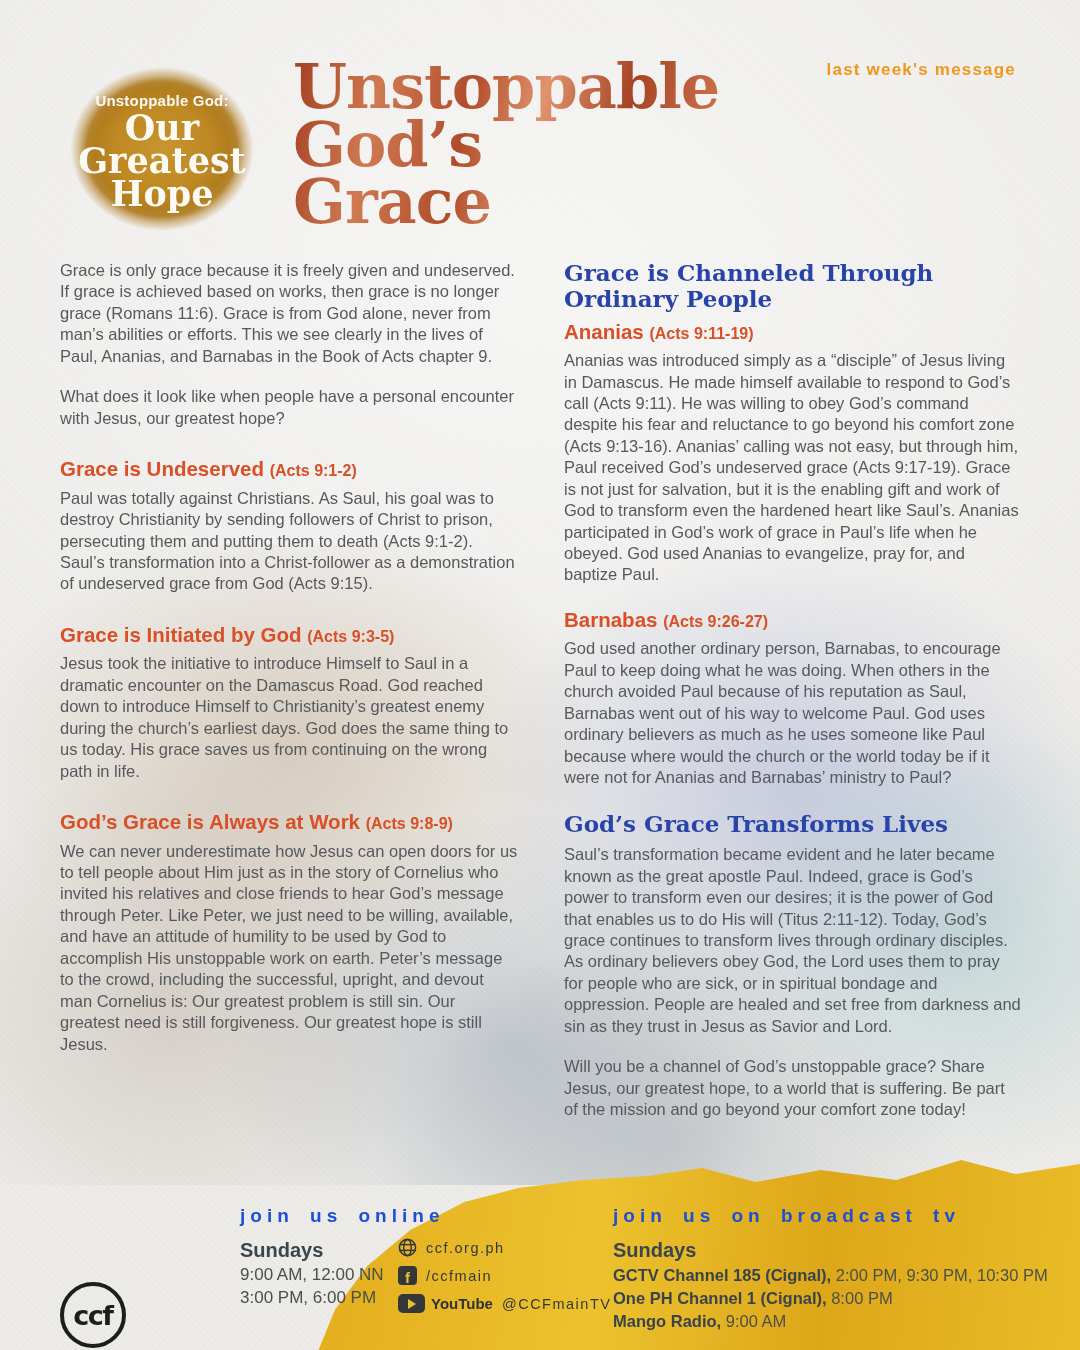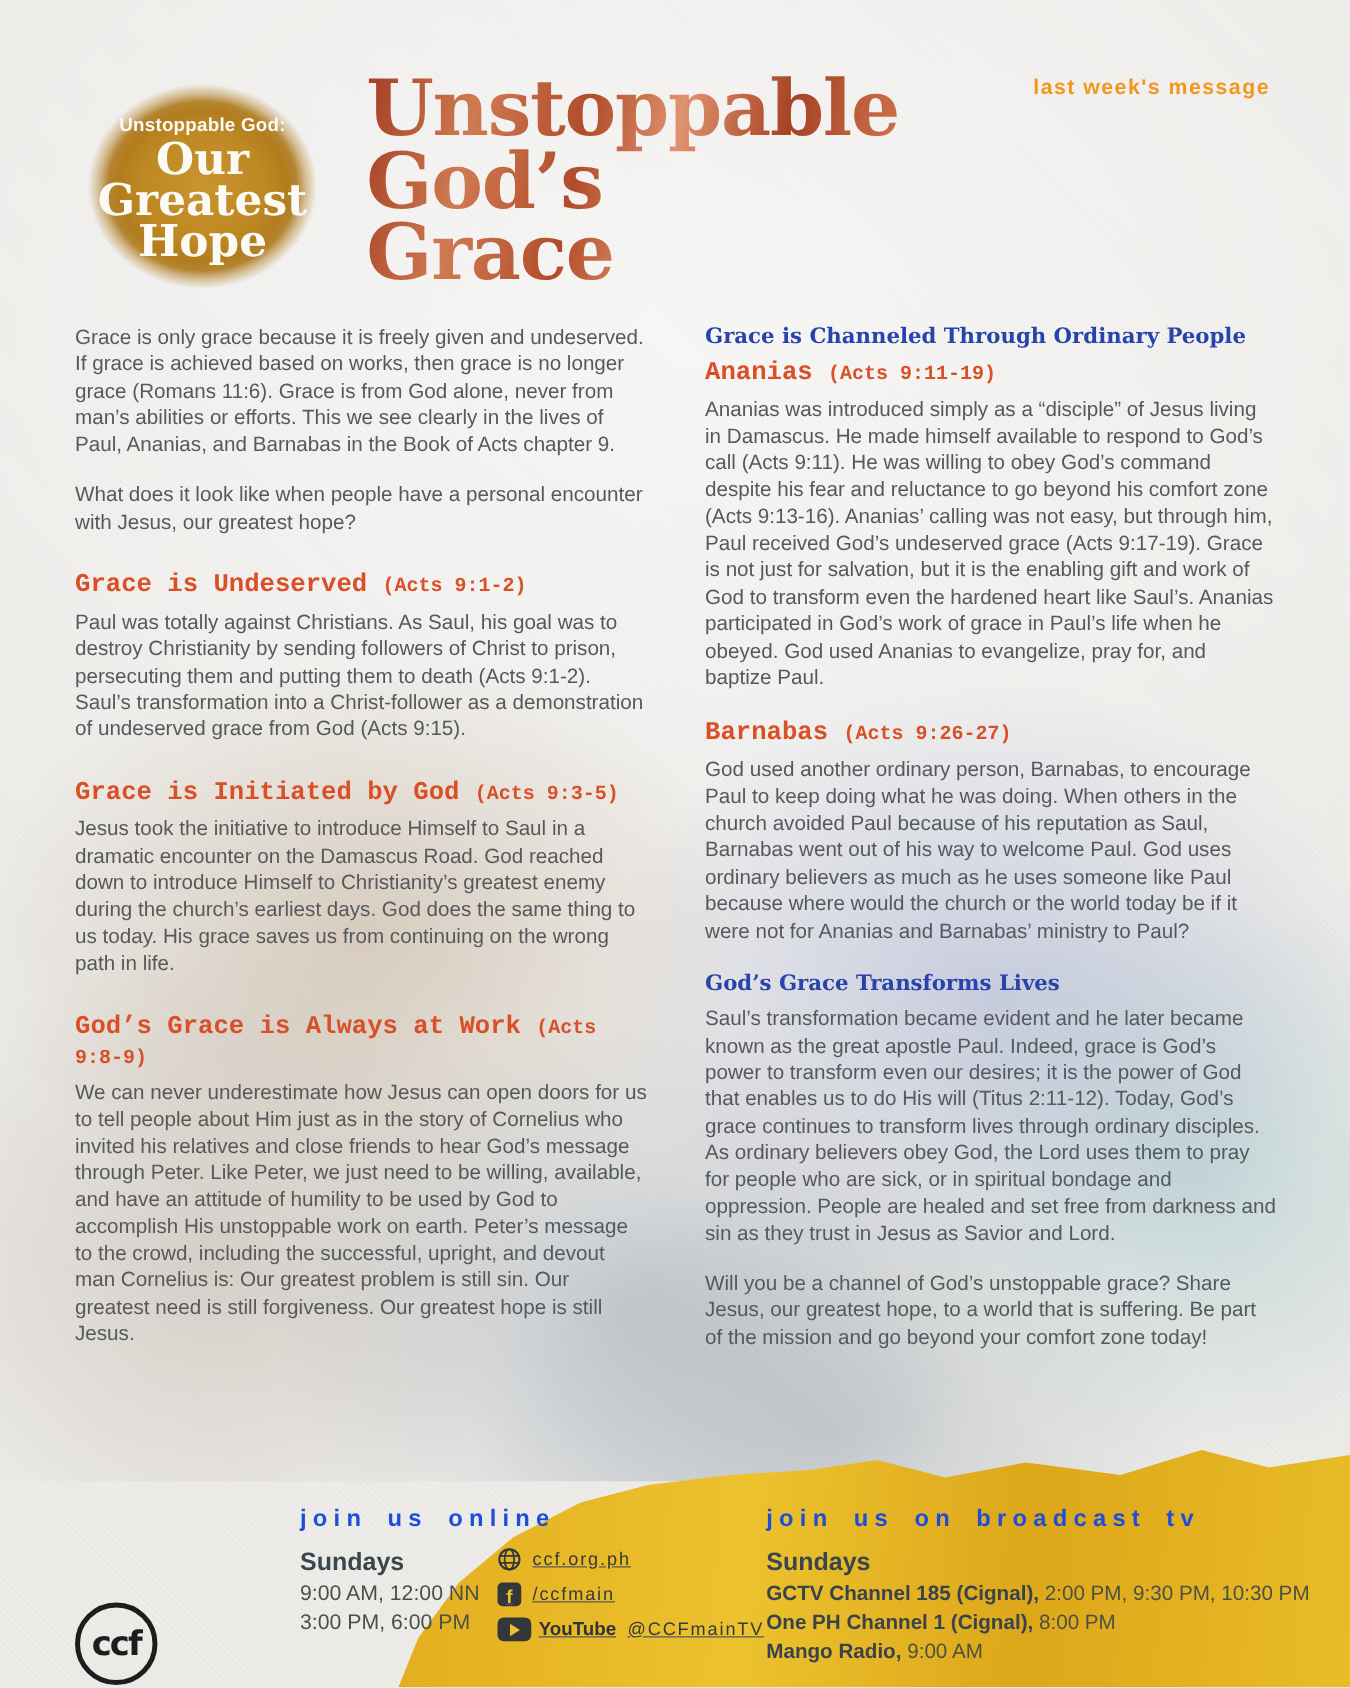--- a/index.html
+++ b/index.html
@@ -56,27 +56,27 @@
   
   .columns {
     position:absolute; left:60px; top:260px; width:962px; z-index:1;
     display:flex; gap:46px;
   }
   .col { flex:1; }
   .body-text { font-size:16.5px; line-height:1.3; color:#56595C; }
   .para { margin-bottom:19px; }
   .section { margin-top:28px; }
   .sec-head {
-    font-family:Liberation Mono, monospace; font-weight:bold;
+    font-family:Liberation Sans, sans-serif; font-weight:bold;
     color:#D94F26; font-size:20.5px; line-height:1.15; margin-bottom:7px;
   }
   .sec-ref { font-size:16px; }
   .blue-head {
     font-family:"DejaVu Serif", serif; font-weight:bold;
-    color:#2843A9; font-size:17px; line-height:1.12; margin-bottom:8px;
+    color:#2843A9; font-size:23px; line-height:1.12; margin-bottom:8px;
   }
   .sub-section { margin-bottom:22px; }
 
   
   .gold-band {
     position:absolute; left:0; top:1150px; width:1080px; height:200px; z-index:1;
     background:linear-gradient(95deg, #F0C534 0%, #E3AD1E 28%, #ECC22E 55%, #DDA71A 76%, #E9BC27 100%);
     clip-path:polygon(29.5% 100%, 31% 80%, 34% 58%, 38% 40%, 43% 26%, 48% 19%, 54% 15%, 60% 13%, 65% 9%, 70% 16%, 76% 10%, 83% 15%, 89% 5%, 94% 12%, 100% 7%, 100% 100%);
   }
   .ccf-logo {
@@ -84,21 +84,21 @@
     border:4px solid #1D1D1D; border-radius:50%;
     display:flex; align-items:center; justify-content:center;
     font-family:"DejaVu Sans", sans-serif; font-weight:bold; font-size:27px;
     letter-spacing:-1.5px; color:#1D1D1D;
   }
   .footer-block { position:absolute; z-index:2; }
   .footer-head { color:#1d4ed8; font-weight:bold; font-size:19px; letter-spacing:5px; word-spacing:6px; margin-bottom:12px; }
   .footer-day { color:#3A454D; font-weight:bold; font-size:20px; margin-bottom:2px; }
   .footer-times { color:#4A5044; font-size:17px; line-height:1.35; }
   .online-block { left:240px; top:1205px; }
-  .social-block { left:398px; top:1238px;text-decoration:underline; }
+  .social-block { left:398px; top:1238px; }
   .social-row { display:flex; align-items:center; gap:9px; margin-bottom:9px; }
   .social-label { color:#33393B; font-size:14.5px; letter-spacing:1.5px; }
   .fb-box {
     width:19px; height:19px; background:#33373A; border-radius:4px;
     display:flex; align-items:flex-end; justify-content:center;
     color:#EBC02F; font-weight:bold; font-size:15px; line-height:1;
   }
   .yt-box {
     width:27px; height:19px; background:#33373A; border-radius:5px;
     display:flex; align-items:center; justify-content:center;

